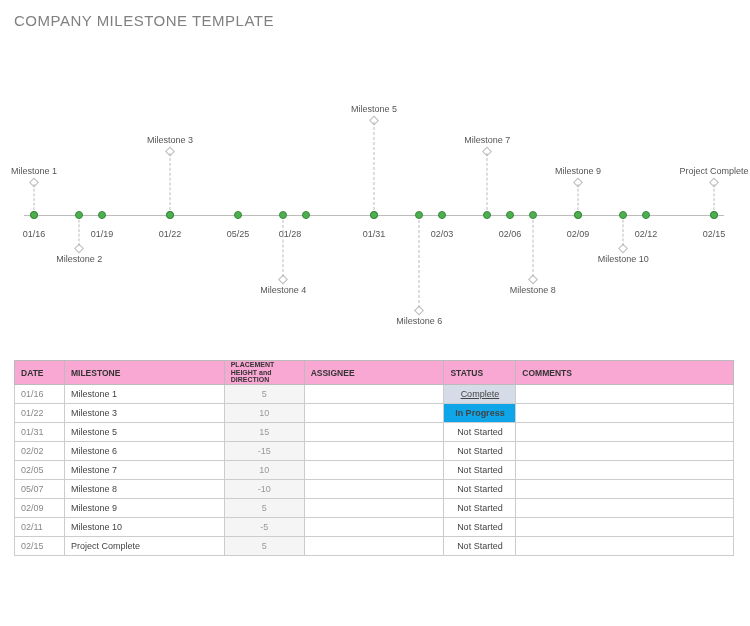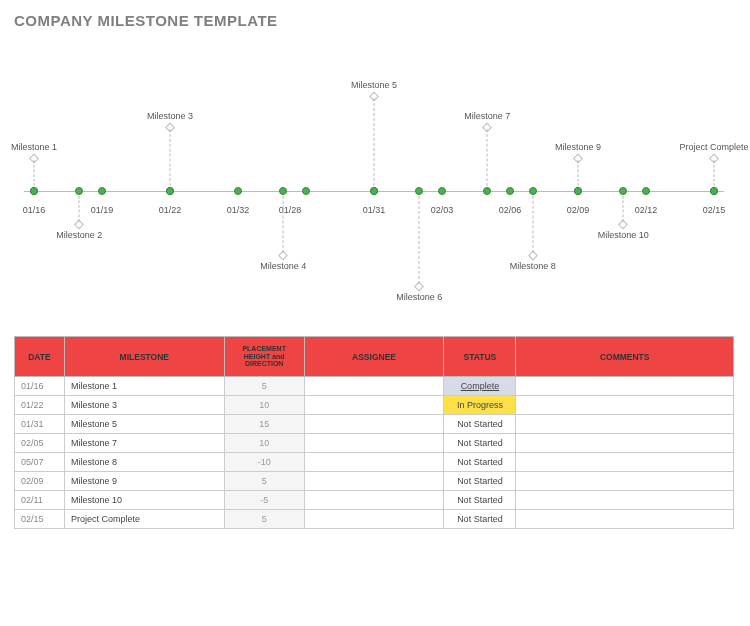--- a/index.html
+++ b/index.html
@@ -9,24 +9,24 @@
     font-family: Arial, sans-serif;
     background: #fff;
     width: 750px;
   }
   .page {
     padding: 12px 14px;
     width: 750px;
   }
   .title {
     font-size: 15px;
-    font-weight: bold;
+    font-weight: normal;
     color: #808080;
     letter-spacing: 0.5px;
-    margin-bottom: 32px;
+    margin-bottom: 56px;
   }
   .chart {
     position: relative;
     width: 720px;
     height: 235px;
     margin-bottom: 40px;
   }
   .axis-line {
     position: absolute;
     top: 130px;
@@ -83,24 +83,24 @@
     transform: translateX(-50%) rotate(45deg);
     border: 1px solid #bbb;
     background: #fff;
   }
   table {
     width: 720px;
     border-collapse: collapse;
     font-size: 9px;
   }
   th {
-    background: #ef4444;
+    background: #f9a8d4;
     border: 1px solid #bbb;
-    padding: 8px 6px;
-    text-align: center;
+    padding: 0 6px;
+    text-align: left;
     font-weight: bold;
     color: #333;
     font-size: 8.5px;
   }
   th.ph { font-size: 7px; line-height: 1.1; }
   td {
     border: 1px solid #ccc;
     padding: 4px 6px;
     color: #444;
     background: #fff;
@@ -108,40 +108,40 @@
   col.c-date { width: 50px; }
   col.c-ms { width: 160px; }
   col.c-ph { width: 80px; }
   col.c-as { width: 140px; }
   col.c-st { width: 72px; }
   col.c-cm { width: 218px; }
   td.date-col { color: #888; }
   td.ph-col { text-align: center; color: #999; background: #f5f5f5; }
   td.status-cell { text-align: center; }
   .s-complete { background: #d6dbe8; text-decoration: underline; }
-  .s-inprogress { background: #fde047; }
+  .s-inprogress { background: #0ea5e9; font-weight: bold; }
   .s-onhold { background: #d0d0d0; }
   .s-notstarted { background: #fff; }
 </style>
 </head>
 <body>
 
 <div class="page">
   <div class="title">COMPANY MILESTONE TEMPLATE</div>
 
   <div class="chart" id="chart">
     <div class="axis-line"></div>
   <div class="tick-dot" style="left: 20px;"></div>
       <div class="tick" style="left: 20px;">01/16</div>
       <div class="tick-dot" style="left: 88px;"></div>
       <div class="tick" style="left: 88px;">01/19</div>
       <div class="tick-dot" style="left: 156px;"></div>
       <div class="tick" style="left: 156px;">01/22</div>
       <div class="tick-dot" style="left: 224px;"></div>
-      <div class="tick" style="left: 224px;">01/32</div>
+      <div class="tick" style="left: 224px;">05/25</div>
       <div class="tick-dot" style="left: 292px;"></div>
       <div class="tick" style="left: 276px;">01/28</div>
       <div class="tick-dot" style="left: 360px;"></div>
       <div class="tick" style="left: 360px;">01/31</div>
       <div class="tick-dot" style="left: 428px;"></div>
       <div class="tick" style="left: 428px;">02/03</div>
       <div class="tick-dot" style="left: 496px;"></div>
       <div class="tick" style="left: 496px;">02/06</div>
       <div class="tick-dot" style="left: 564px;"></div>
       <div class="tick" style="left: 564px;">02/09</div>
@@ -233,20 +233,28 @@
         </tr>
         <tr>
           <td class="date-col">01/31</td>
           <td>Milestone 5</td>
           <td class="ph-col">15</td>
           <td></td>
           <td class="status-cell s-notstarted">Not Started</td>
           <td></td>
         </tr>
         <tr>
+          <td class="date-col">02/02</td>
+          <td>Milestone 6</td>
+          <td class="ph-col">-15</td>
+          <td></td>
+          <td class="status-cell s-notstarted">Not Started</td>
+          <td></td>
+        </tr>
+        <tr>
           <td class="date-col">02/05</td>
           <td>Milestone 7</td>
           <td class="ph-col">10</td>
           <td></td>
           <td class="status-cell s-notstarted">Not Started</td>
           <td></td>
         </tr>
         <tr>
           <td class="date-col">05/07</td>
           <td>Milestone 8</td>

